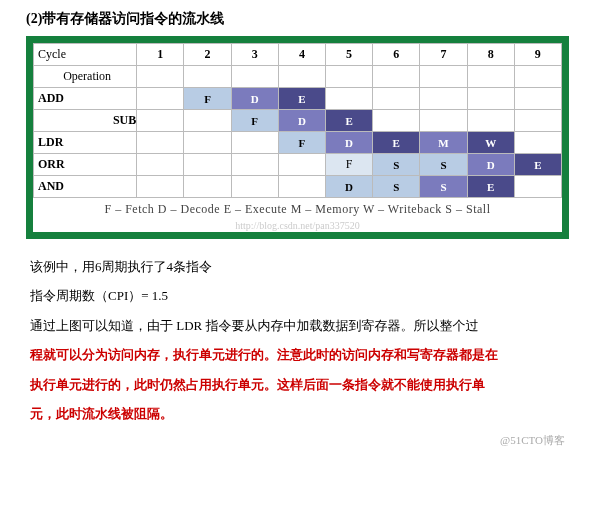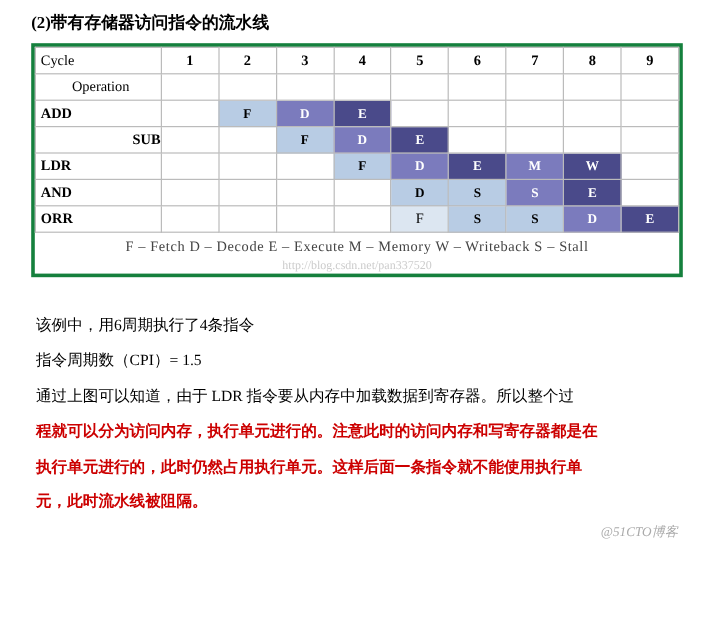--- a/index.html
+++ b/index.html
@@ -17,24 +17,24 @@
     }
 
     .title {
       font-size: 14px;
       font-weight: bold;
       margin-bottom: 8px;
       color: #000;
     }
 
     .table-container {
-      border: 3px solid #15803d;
+      border: 7px solid #15803d;
       display: inline-block;
       width: 100%;
-      margin-bottom: 20px;
+      margin-bottom: 8px;
     }
 
     table {
       border-collapse: collapse;
       width: 100%;
       font-size: 12px;
     }
 
     table th, table td {
       border: 1px solid #bbb;
@@ -161,43 +161,43 @@
           <td></td>
           <td class="cell-f">F</td>
           <td class="cell-d">D</td>
           <td class="cell-e">E</td>
           <td class="cell-m">M</td>
           <td class="cell-w">W</td>
           <td></td>
         </tr>
 
         <tr>
+          <td style="font-weight:bold;">ORR</td>
+          <td></td>
+          <td></td>
+          <td></td>
+          <td></td>
+          <td class="cell-light">F</td>
+          <td class="cell-s">S</td>
+          <td class="cell-s">S</td>
+          <td class="cell-d">D</td>
+          <td class="cell-e">E</td>
+        </tr>
+
+        <tr>
           <td style="font-weight:bold;">AND</td>
           <td></td>
           <td></td>
           <td></td>
           <td></td>
           <td class="cell-f">D</td>
           <td class="cell-s">S</td>
           <td class="cell-s2">S</td>
           <td class="cell-e">E</td>
           <td></td>
-        </tr>
-
-        <tr>
-          <td style="font-weight:bold;">ORR</td>
-          <td></td>
-          <td></td>
-          <td></td>
-          <td></td>
-          <td class="cell-light">F</td>
-          <td class="cell-s">S</td>
-          <td class="cell-s">S</td>
-          <td class="cell-d">D</td>
-          <td class="cell-e">E</td>
         </tr>
 
       </tbody>
     </table>
     <div class="legend">F – Fetch   D – Decode   E – Execute   M – Memory   W – Writeback   S – Stall</div>
     <div class="watermark">http://blog.csdn.net/pan337520</div>
   </div>
 
   <div class="content-section">
     <p>
@@ -211,17 +211,17 @@
     </p>
     <p style="font-weight:bold; color:#c00;">
       <span>程就可以分为访问内存，执行单元进行的。注意此时的访问内存和写寄存器都是在</span>
     </p>
     <p style="font-weight:bold; color:#c00;">
       <span>执行单元进行的，此时仍然占用执行单元。这样后面一条指令就不能使用执行单</span>
     </p>
     <p style="font-weight:bold; color:#c00;">
       <span>元，此时流水线被阻隔。</span>
     </p>
-    <p style="text-align:right; color:#aaa; font-size:11px;font-style:italic;">
+    <p style="text-align:right; color:#aaa; font-size:11px;">
       <span>@51CTO博客</span>
     </p>
   </div>
 </div>
 
 </body></html>

